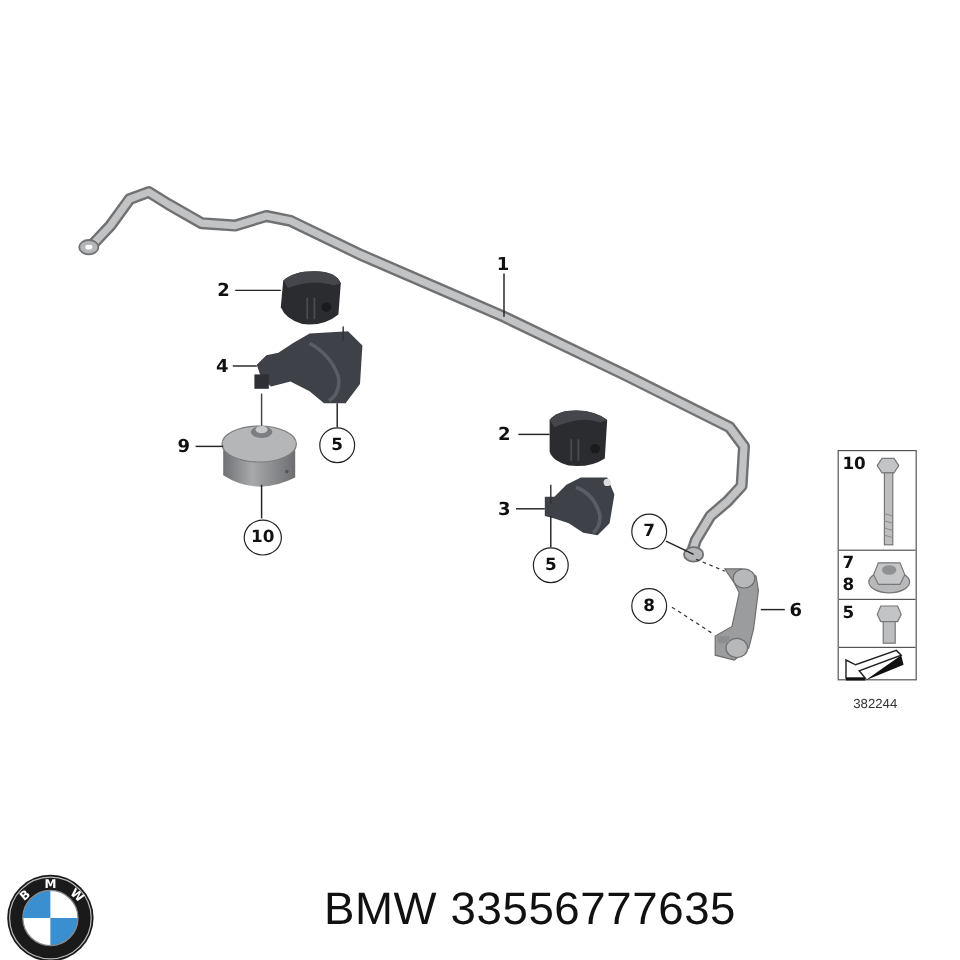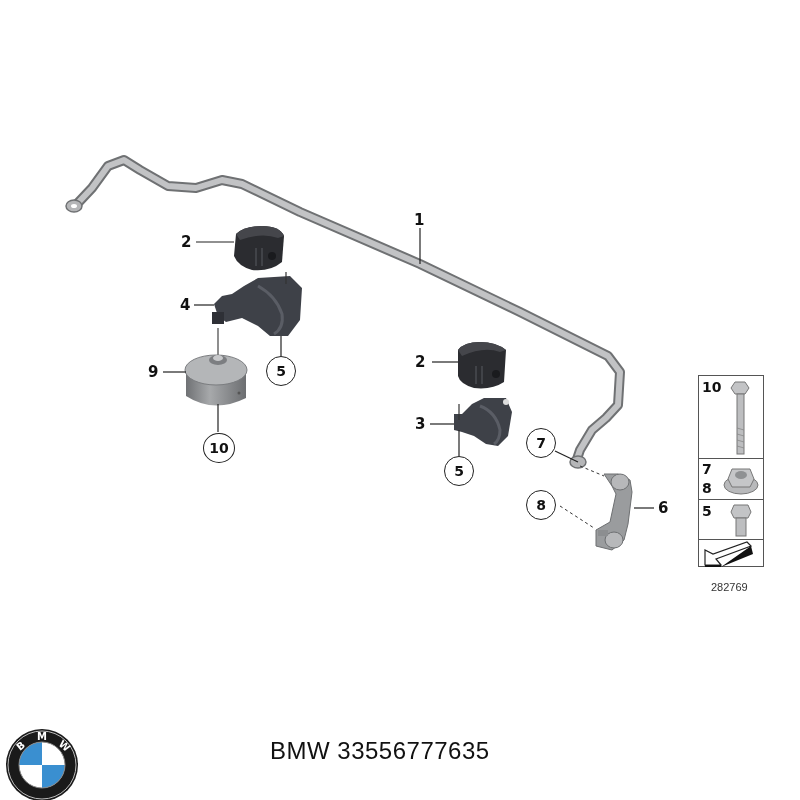--- a/index.html
+++ b/index.html
@@ -4,21 +4,21 @@
 <style>
   html,body{margin:0;padding:0;background:#fff;}
   body{width:800px;height:800px;position:relative;overflow:hidden;font-family:"Liberation Sans",sans-serif;}
   .diagram{position:absolute;left:0;top:0;width:800px;height:800px;}
   .callout{position:absolute;font-family:"DejaVu Sans",sans-serif;font-weight:bold;font-size:15px;color:#111;line-height:1;}
   .circ{position:absolute;width:30px;height:30px;border:1.5px solid #222;border-radius:50%;background:#fff;display:flex;align-items:center;justify-content:center;font-family:"DejaVu Sans",sans-serif;font-weight:bold;font-size:14px;color:#111;box-sizing:border-box;}
   .legend{position:absolute;left:698px;top:375px;width:66px;height:192px;border:1.2px solid #555;box-sizing:border-box;background:#fff;}
   .legend .cell{position:absolute;left:0;width:100%;border-bottom:1.2px solid #555;box-sizing:border-box;}
   .legend .num{position:absolute;font-family:"DejaVu Sans",sans-serif;font-weight:bold;font-size:14px;color:#111;line-height:1;}
   .diagram-id{position:absolute;left:711px;top:581px;font-size:11px;color:#333;font-family:"Liberation Sans",sans-serif;}
-  .part-number{position:absolute;left:270px;top:737px;font-family:"Liberation Sans",sans-serif;font-size:24px;color:#111;letter-spacing:0.5px;}
+  .part-number{position:absolute;left:270px;top:737px;font-family:"Liberation Sans",sans-serif;font-size:38px;color:#111;letter-spacing:0.5px;}
 </style>
 </head>
 <body>
 
 <div class="diagram">
   <svg width="800" height="800" viewBox="0 0 800 800">
     <defs>
       <linearGradient id="barG" x1="0" y1="0" x2="0" y2="1">
         <stop offset="0" stop-color="#c9cacb"></stop>
           <stop offset="0.5" stop-color="#9d9fa1"></stop>
@@ -161,17 +161,17 @@
         <rect x="37" y="18" width="10" height="18" fill="#bdbec0" stroke="#777"></rect>
       </svg>
     </div>
     <div class="cell" style="top:164px;height:28px;border-bottom:none">
       <svg width="66" height="28" style="position:absolute;left:0;top:0">
         <path d="M6,10 L6,25 L22,25 L17,19 L52,6 L48,2 L14,14 Z" fill="#fff" stroke="#222" stroke-width="1.2"></path>
         <path d="M6,25 L22,25 L22,27 L6,27 Z M22,27 L54,14 L52,6 Z" fill="#111"></path>
       </svg>
     </div>
   </div>
-  <span class="diagram-id">282769</span>
+  <span class="diagram-id">382244</span>
 
   
   <span class="part-number">BMW 33556777635</span>
 </div>
 
 </body></html>

